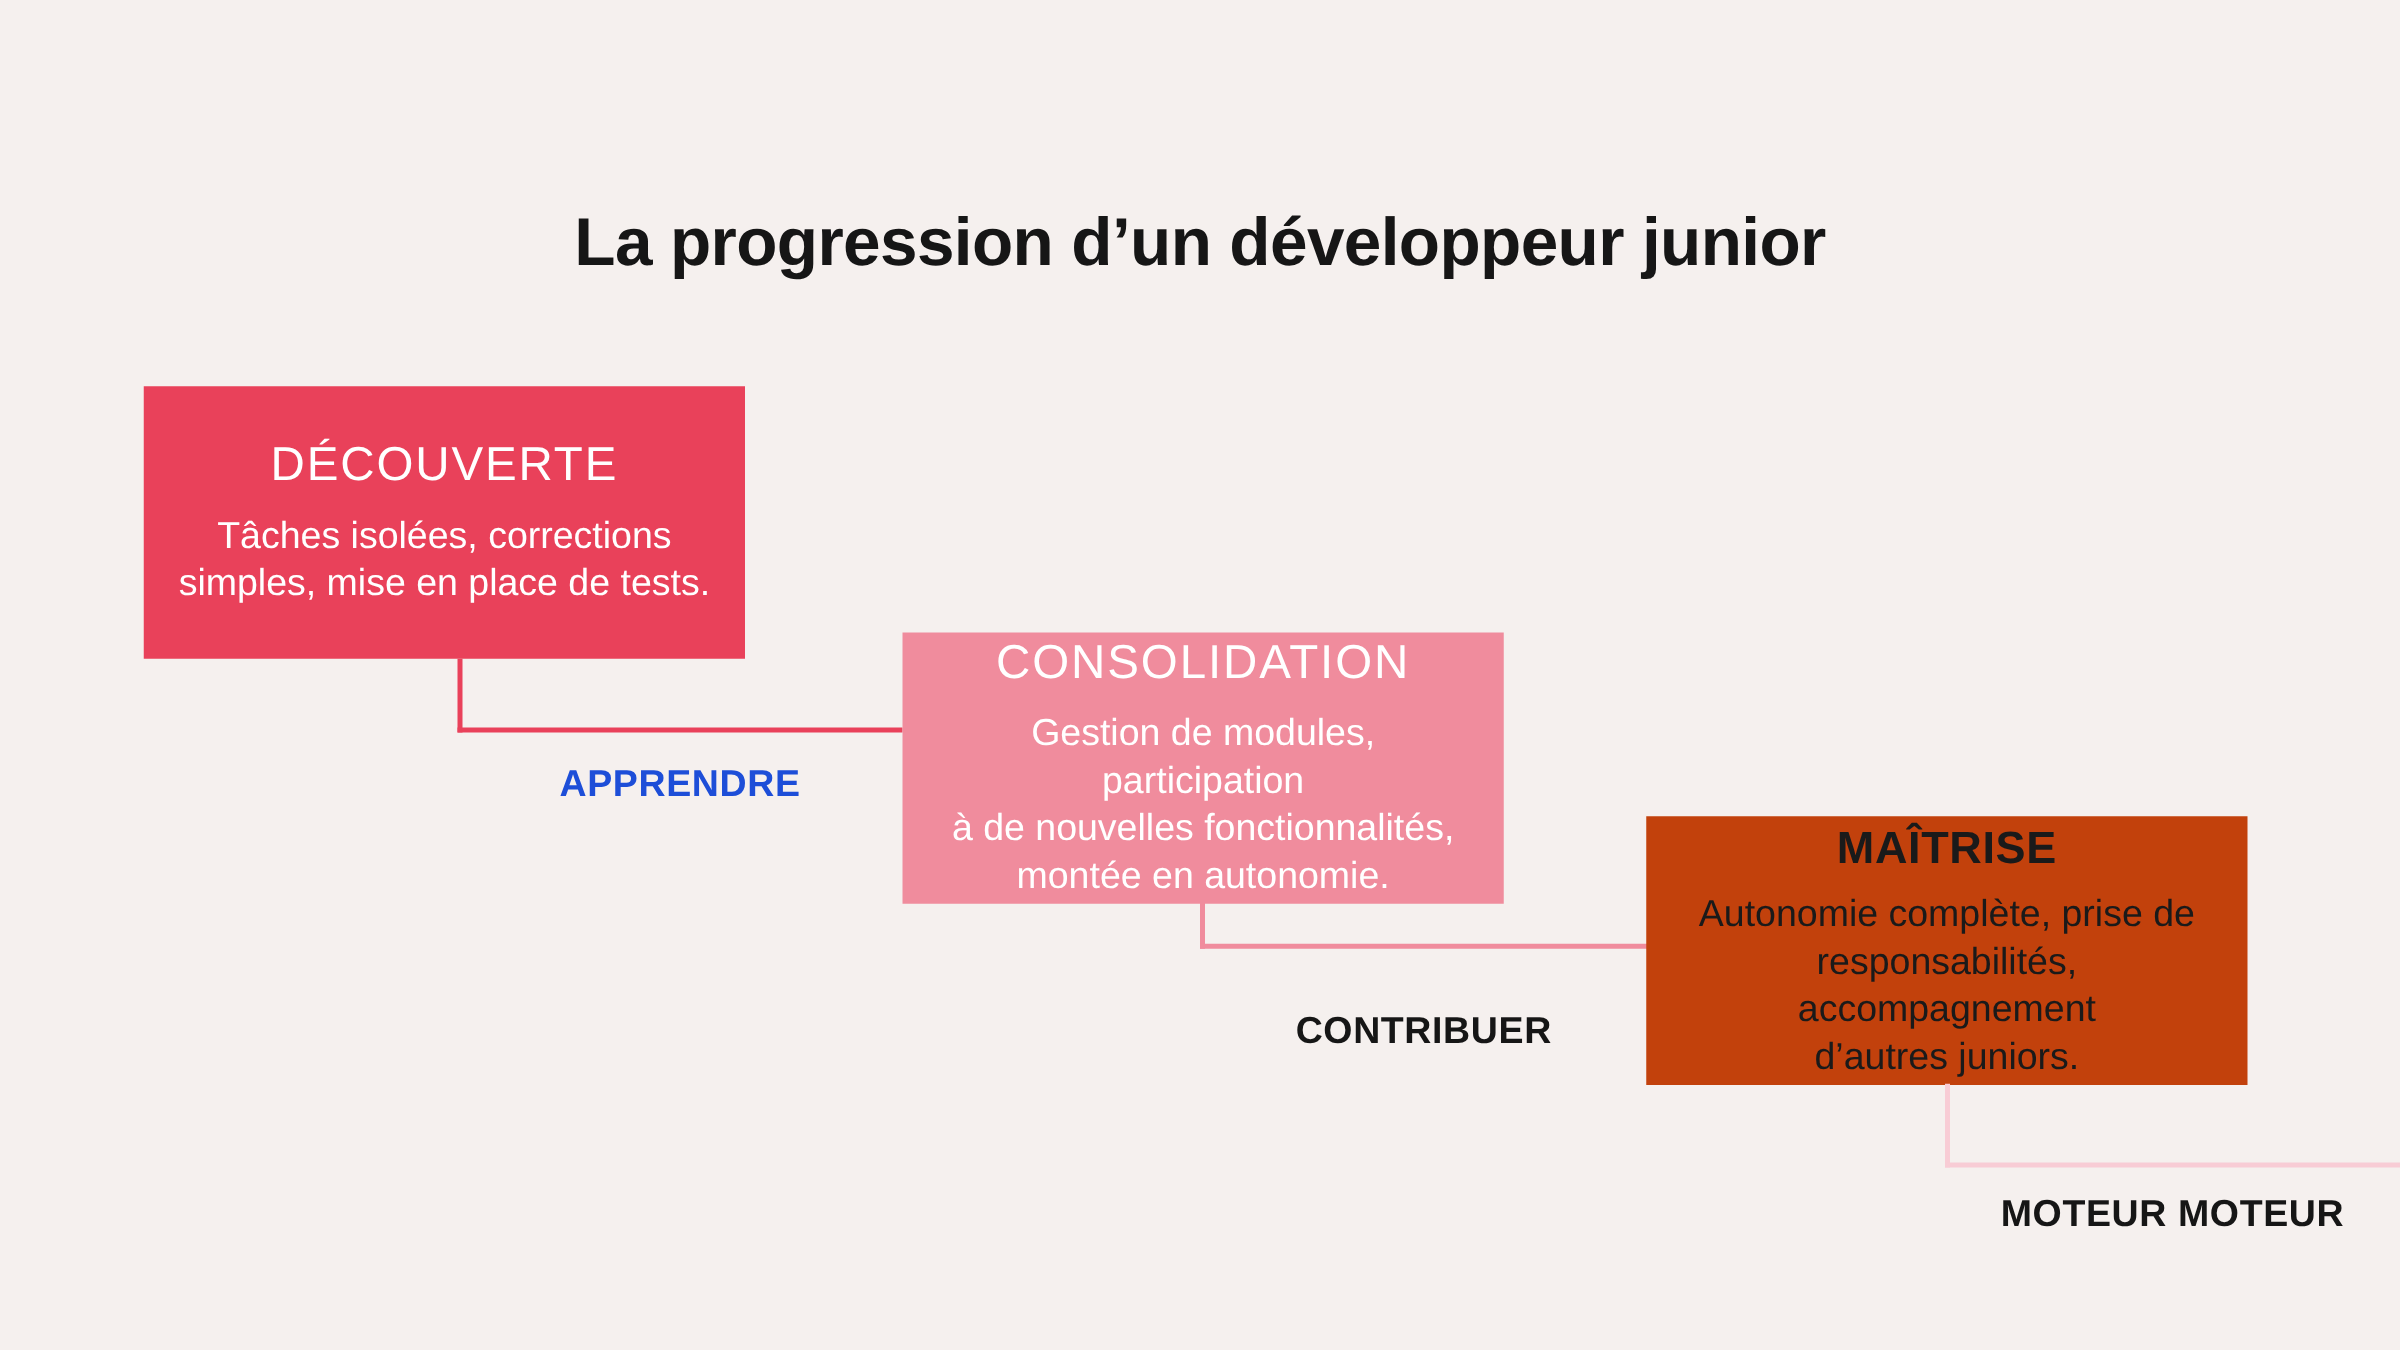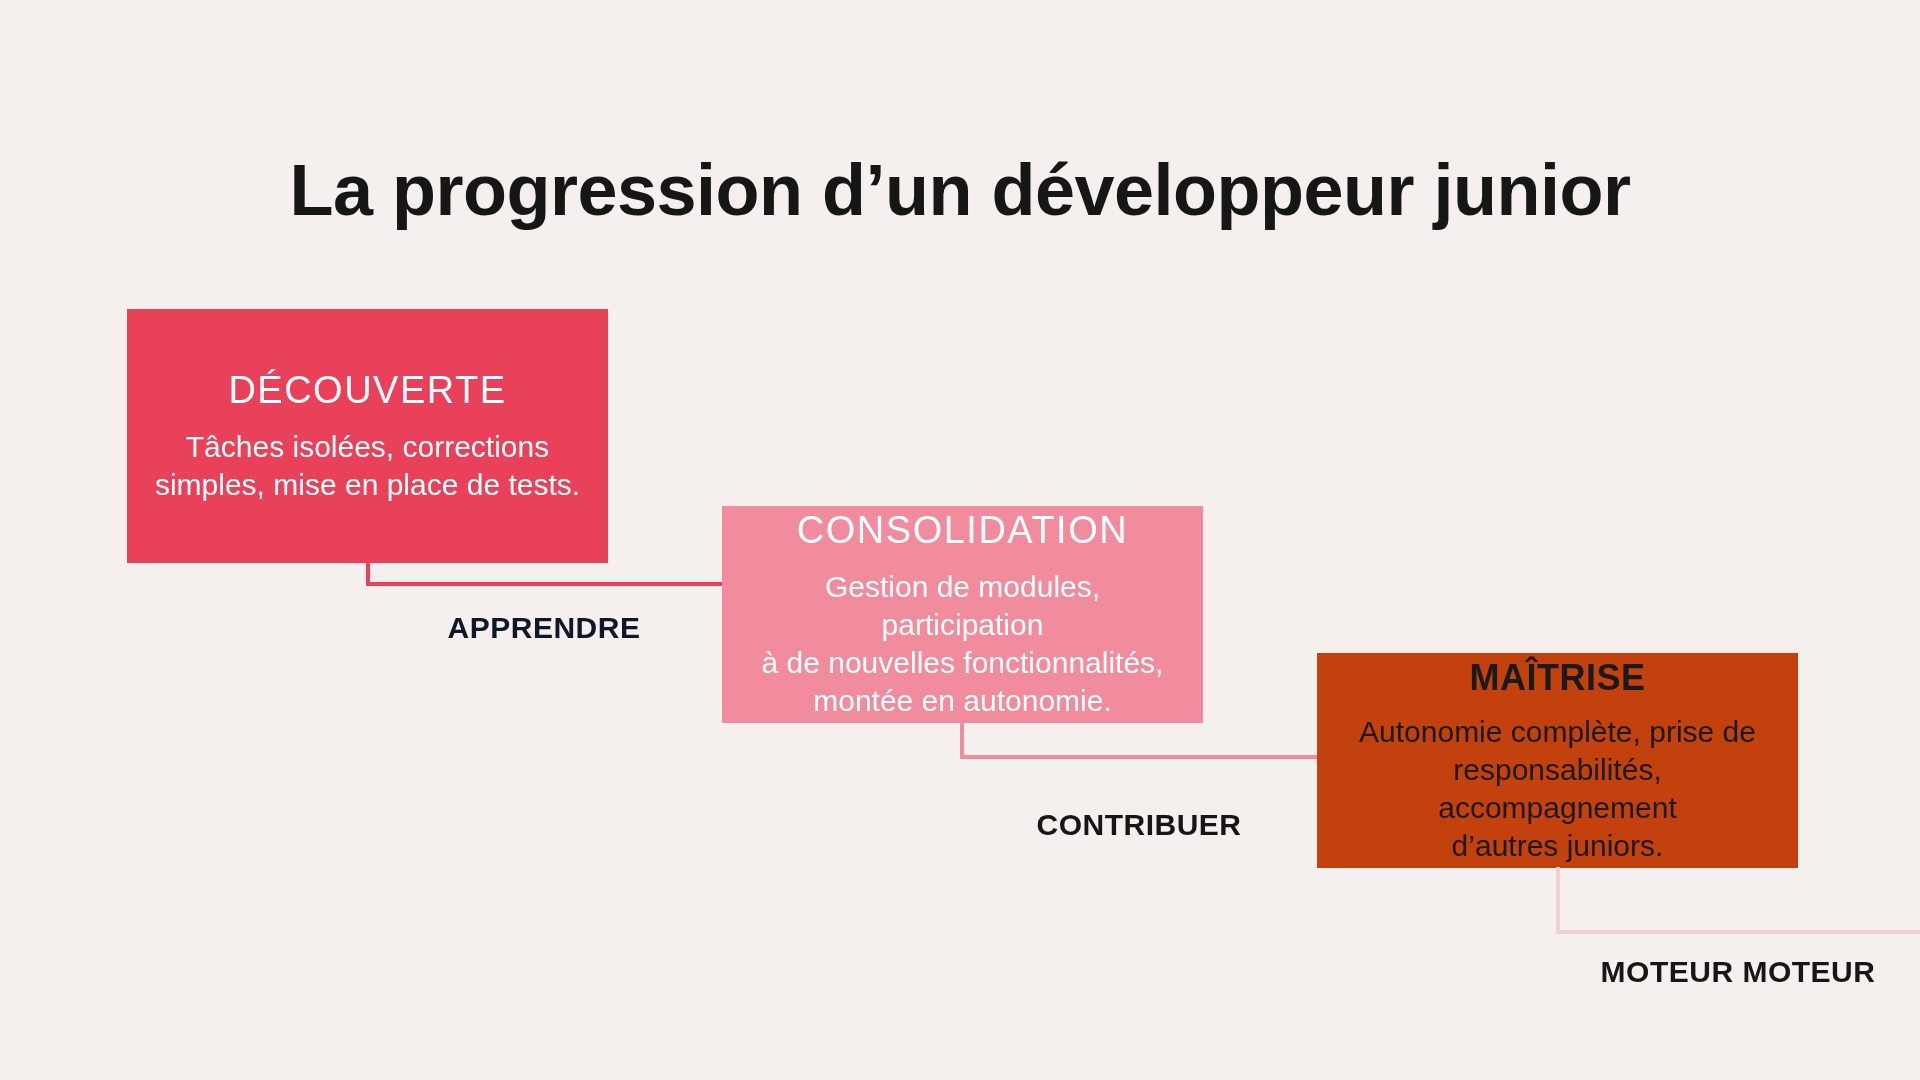--- a/index.html
+++ b/index.html
@@ -11,41 +11,41 @@
     position: relative;
     width: 1920px;
     height: 1080px;
     overflow: hidden;
     background: #F5F0EE;
     font-family: "Liberation Sans", sans-serif;
     color: #161616;
   }
   .page-title {
     position: absolute;
-    top: 108px;
+    top: 124px;
     left: 0;
     width: 100%;
     text-align: center;
-    font-size: 72px;
+    font-size: 54px;
     line-height: 68px;
     font-weight: 700;
     letter-spacing: -0.5px;
     color: #161616;
   }
   .stage-box {
     position: absolute;
     box-sizing: border-box;
     display: flex;
     flex-direction: column;
     justify-content: center;
     align-items: center;
     text-align: center;
     padding: 20px 18px;
   }
-  .stage-box.decouverte    { left: 127px;  top: 309px; width: 481px; height: 254px; background: #E9415A; color: #FFFFFF; }
+  .stage-box.decouverte    { left: 115px;  top: 309px; width: 481px; height: 218px; background: #E9415A; color: #FFFFFF; }
   .stage-box.consolidation { left: 722px;  top: 478px; width: 481px; height: 217px; background: #F08C9D; color: #FFFFFF; }
   .stage-box.maitrise      { left: 1317px; top: 653px; width: 481px; height: 215px; background: #F8CCD5; color: #1A1A1A; }
   .stage-title {
     font-size: 38px;
     font-weight: 500;
     letter-spacing: 1.5px;
     margin-bottom: 16px;
     white-space: nowrap;
   }
   .stage-box.maitrise .stage-title {
@@ -89,21 +89,21 @@
 
   <h1 class="page-title" style="color: rgb(22, 22, 22);">La progression d’un développeur junior</h1>
 
   <div class="stage-box decouverte" style="background-color: rgb(233, 65, 90); color: rgb(255, 255, 255);">
     <div class="stage-title">DÉCOUVERTE</div>
     <div class="stage-desc">Tâches isolées, corrections
 simples, mise en place de tests.</div>
   </div>
   <div class="connector v1" style="background-color: rgb(233, 65, 90);"></div>
   <div class="connector h1" style="background-color: rgb(233, 65, 90);"></div>
-  <div class="transition-label t1" style="color: #0f172a;">APPRENDRE</div>
+  <div class="transition-label t1" style="color: #1d4ed8;">APPRENDRE</div>
 
   <div class="stage-box consolidation" style="background-color: rgb(240, 140, 157); color: rgb(255, 255, 255); margin-top: 28px;">
     <div class="stage-title">CONSOLIDATION</div>
     <div class="stage-desc">Gestion de modules, participation
 à de nouvelles fonctionnalités,
 montée en autonomie.</div>
   </div>
   <div class="connector v2" style="background-color: rgb(240, 140, 157);"></div>
   <div class="connector h2" style="background-color: rgb(240, 140, 157);"></div>
   <div class="transition-label t2" style="color: rgb(22, 22, 22);">CONTRIBUER</div>

